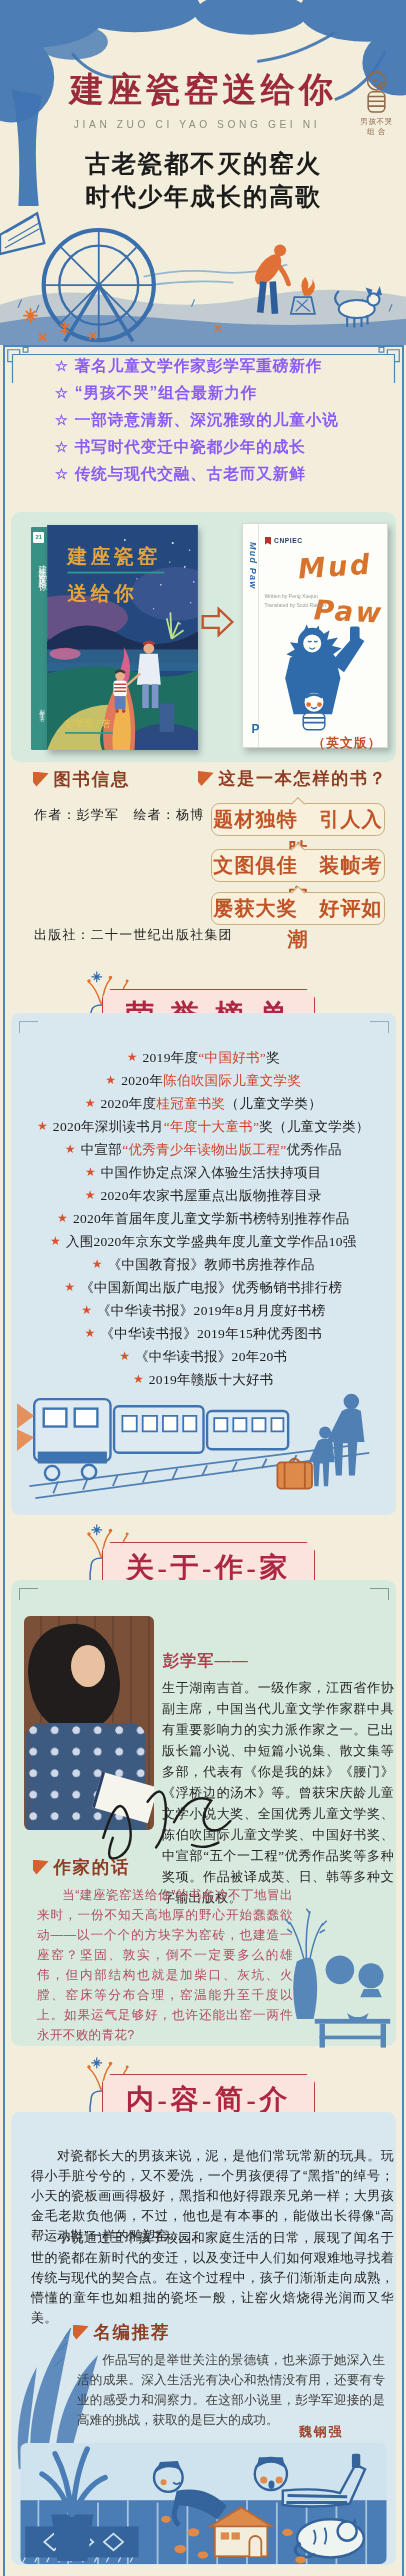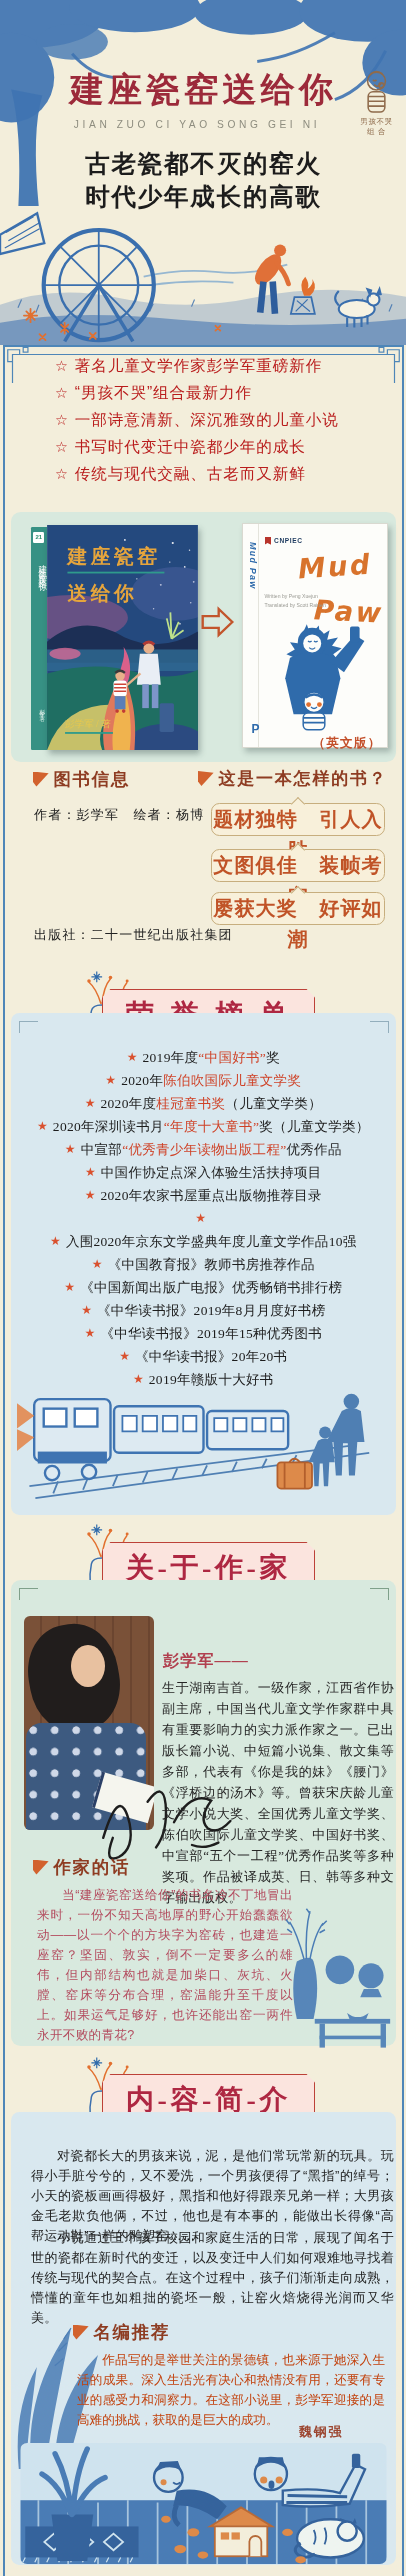--- a/index.html
+++ b/index.html
@@ -11,21 +11,21 @@
   .hero-title{top:67px;left:0;width:407px;text-align:center;font-family:"Liberation Serif",serif;
     font-weight:bold;font-size:34px;color:#9c2a3a;letter-spacing:4.2px;}
   .hero-pinyin{top:119px;left:0;width:394px;text-align:center;font-size:10.2px;color:#8e8d7f;letter-spacing:3.6px;}
   .hero-badge{top:69px;left:354px;width:45px;text-align:center;color:#8f6b4c;}
   .hero-badge .bl{font-size:7.5px;letter-spacing:0.6px;line-height:10.2px;}
   .hero-sub{left:0;width:407px;text-align:center;font-weight:bold;font-size:24.5px;color:#1c1c1c;letter-spacing:1.8px;}
   
   .frame-line{background:#4e86b8;}
   
   .bullets{top:352px;left:55px;list-style:none;margin:0;padding:0;}
-  .bullets li{height:27px;line-height:27px;font-size:15.6px;color:#b91c1c;letter-spacing:0.9px;font-weight:400;}
+  .bullets li{height:27px;line-height:27px;font-size:15.6px;color:#8b5cf6;letter-spacing:0.9px;font-weight:700;}
   .bullets .st{margin-right:6px;font-size:14.4px;}
   
   .green-box{background:#d8e9de;border-radius:9.6px;}
   .blue-box{background:#d9e8ef;border-radius:8.4px;}
   
   .book-cn{top:525px;left:31px;width:180px;height:227px;}
   .spine-cn{position:absolute;left:0;top:2.4px;width:15.6px;height:223px;background:#379184;border-radius:1.2px 0 0 1.2px;}
   .spine-cn .vt{position:absolute;top:31px;left:0;width:15.6px;text-align:center;writing-mode:vertical-rl;
      color:#fff;font-size:8.4px;letter-spacing:3px;font-family:"Liberation Serif",serif;}
   .spine-cn .va{position:absolute;bottom:38px;left:0;width:15.6px;text-align:center;writing-mode:vertical-rl;
@@ -74,21 +74,21 @@
      background-image:radial-gradient(circle at 7.2px 7.2px,#cfd8e8 3.6px,rgba(0,0,0,0) 4.2px);background-size:21.5px 21.5px;}
   .ph-book{position:absolute;left:72px;top:163px;width:55px;height:37px;background:#f5f5ee;border-left:3px solid #2a3f66;transform:rotate(16deg);}
   .author-name{top:1651px;left:163px;font-family:"Liberation Serif",serif;font-weight:bold;font-size:16px;color:#b1404f;letter-spacing:1.2px;}
   .author-bio{top:1677px;left:162px;width:232px;font-family:"Liberation Serif",serif;font-size:13px;
      line-height:21px;color:#262626;text-align:justify;letter-spacing:0.3px;}
   .words-para{top:1885px;left:37px;width:256px;font-size:12.6px;line-height:20px;color:#b34b5e;
      text-align:justify;text-indent:2em;letter-spacing:0.3px;}
   
   .sum-para{left:23px;width:363px;font-size:13px;line-height:20px;color:#1e1e1e;text-align:justify;
      text-indent:2em;letter-spacing:0.3px;margin-left:8px;}
-  .editor-quote{top:2350px;left:77px;width:308px;font-size:12.6px;line-height:20px;color:#c2410c;
+  .editor-quote{top:2350px;left:77px;width:308px;font-size:12.6px;line-height:20px;color:#404040;
      text-align:justify;text-indent:2em;}
   .editor-sign{top:2423px;left:299px;width:90px;font-family:"Liberation Serif",serif;font-weight:bold;
      font-size:13px;color:#9c4630;letter-spacing:1.8px;}
 </style>
 </head>
 <body>
 
 <div class="page">
 
   <svg class="abs" style="top:0;left:0" width="407" height="206" viewBox="0 0 680 345">
@@ -393,20 +393,21 @@
       <div class="honor-row">
         <span class="honor-star">★</span>
         <span class="seg-black">中国作协定点深入体验生活扶持项目</span>
       </div>
       <div class="honor-row">
         <span class="honor-star">★</span>
         <span class="seg-black">2020年农家书屋重点出版物推荐目录</span>
       </div>
       <div class="honor-row">
         <span class="honor-star">★</span>
+        <span class="seg-black">2020年首届年度儿童文学新书榜特别推荐作品</span>
       </div>
       <div class="honor-row">
         <span class="honor-star">★</span>
         <span class="seg-black">入围2020年京东文学盛典年度儿童文学作品10强</span>
       </div>
       <div class="honor-row">
         <span class="honor-star">★</span>
         <span class="seg-black">《中国教育报》教师书房推荐作品</span>
       </div>
       <div class="honor-row">

